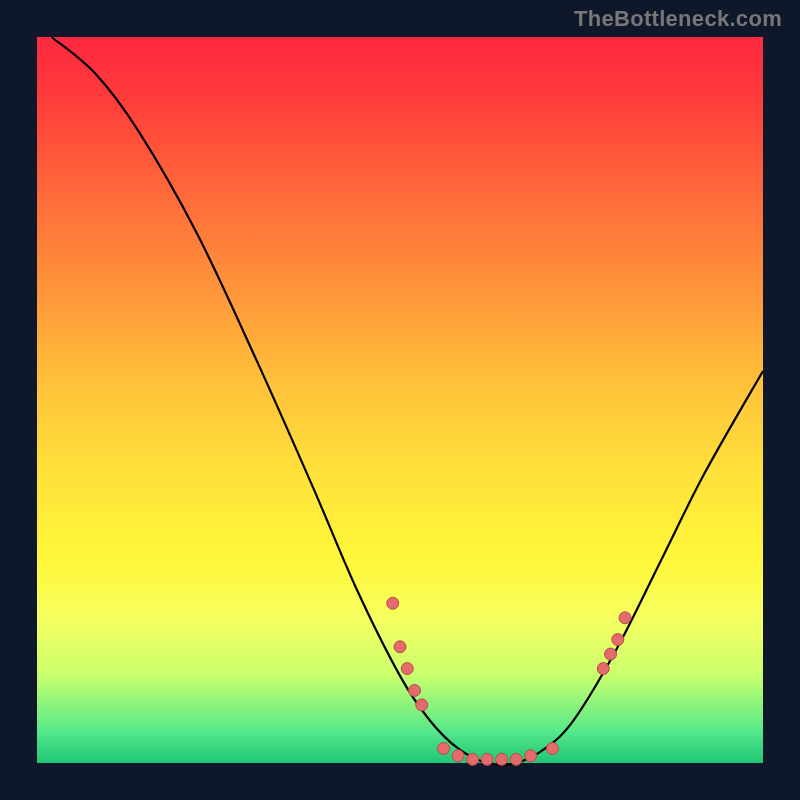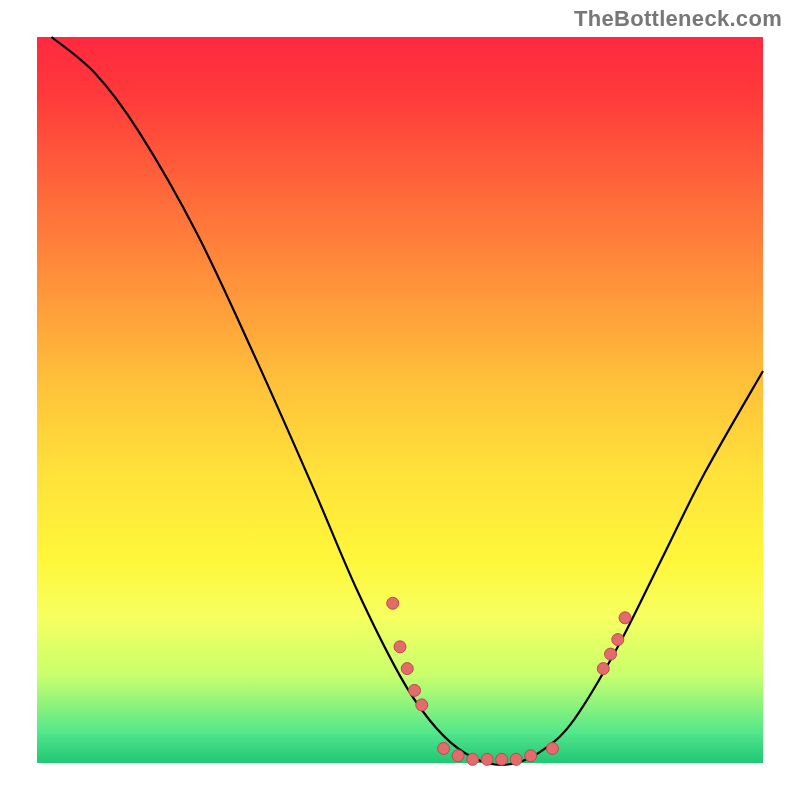--- a/index.html
+++ b/index.html
@@ -8,21 +8,21 @@
     background: #000;
     width: 800px;
     height: 800px;
     overflow: hidden;
     font-family: Arial, Helvetica, sans-serif;
   }
   .outer {
     position: relative;
     width: 800px;
     height: 800px;
-    background: #ffffff;
+    background: #0f172a;
   }
   .watermark {
     position: absolute;
     top: 6px;
     right: 18px;
     color: #777;
     font-size: 22px;
     font-weight: 600;
     letter-spacing: 0.3px;
     z-index: 5;

